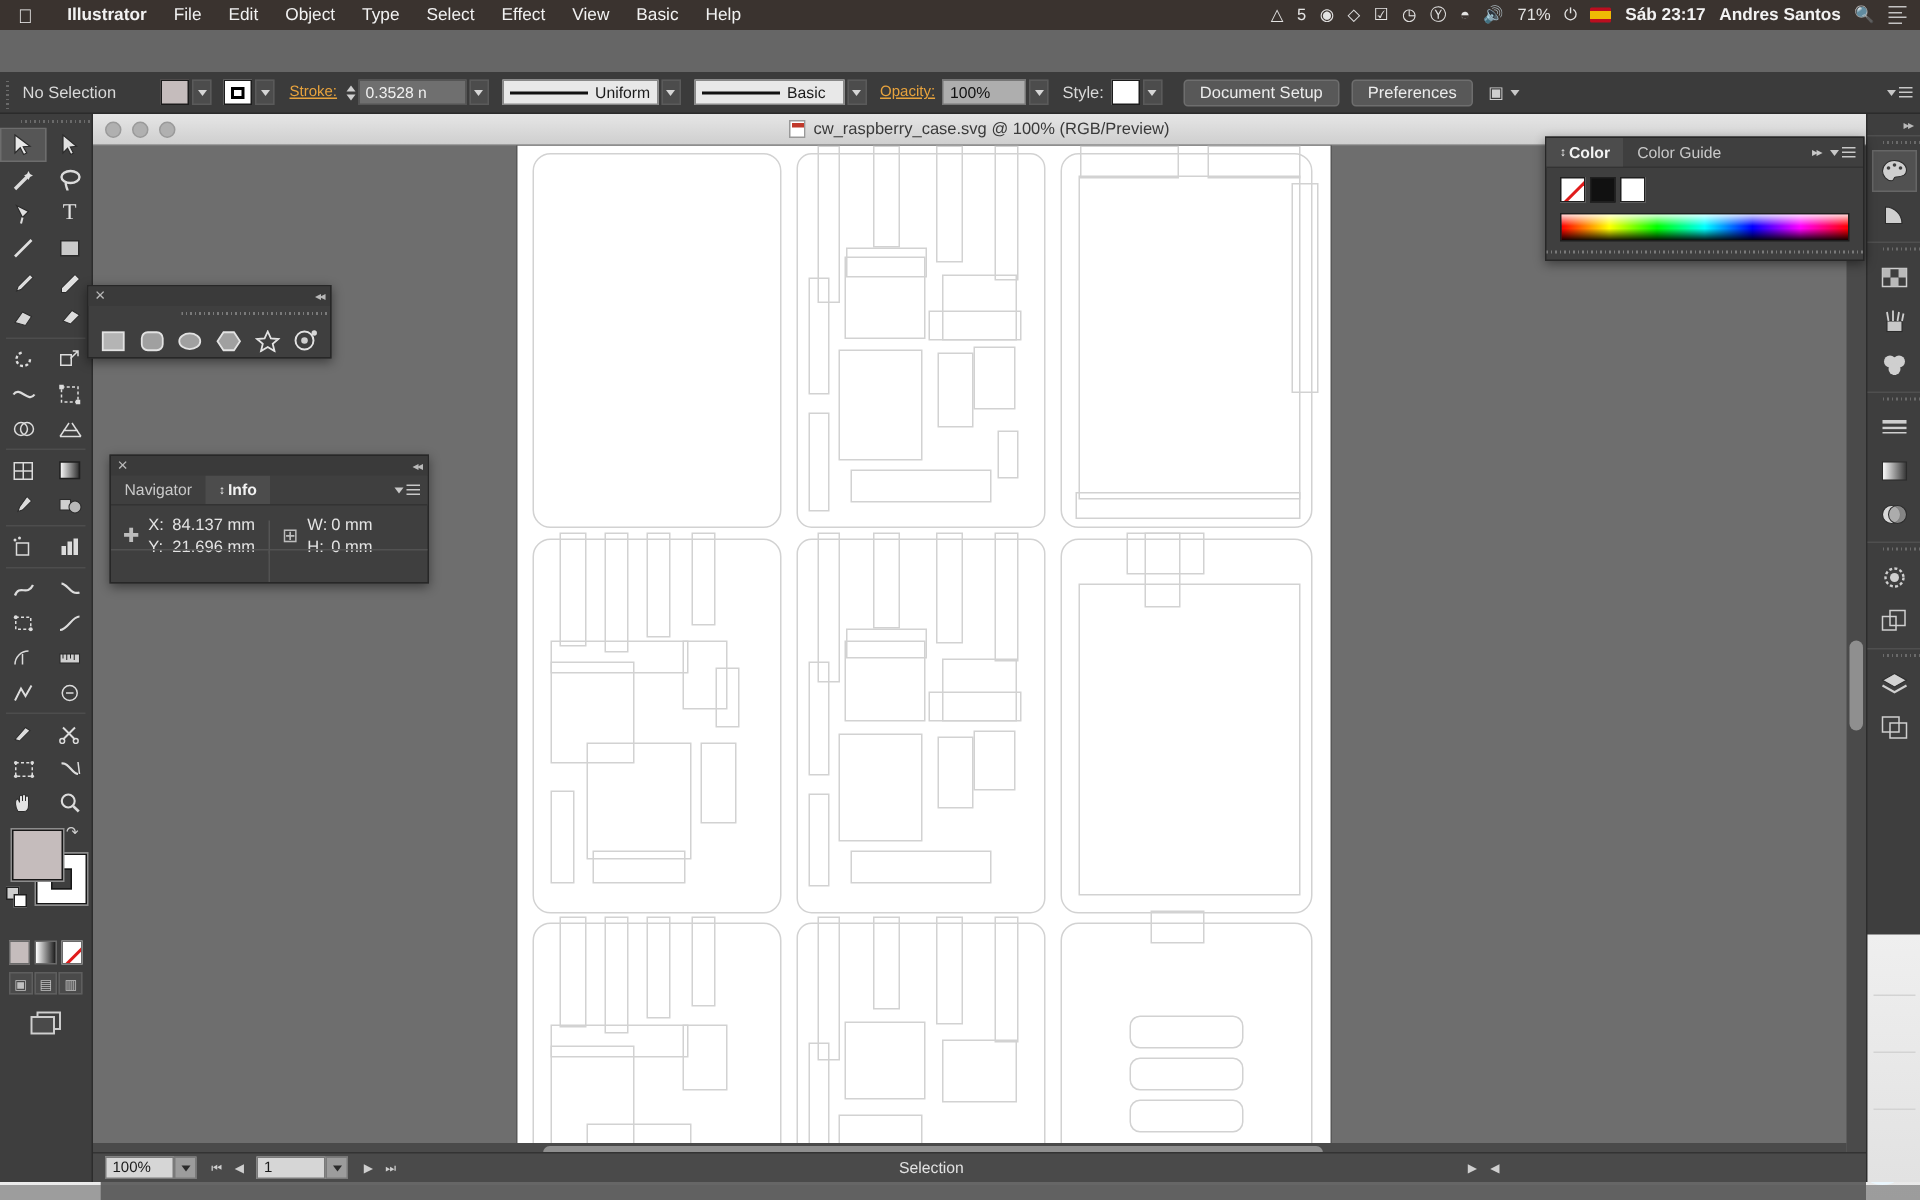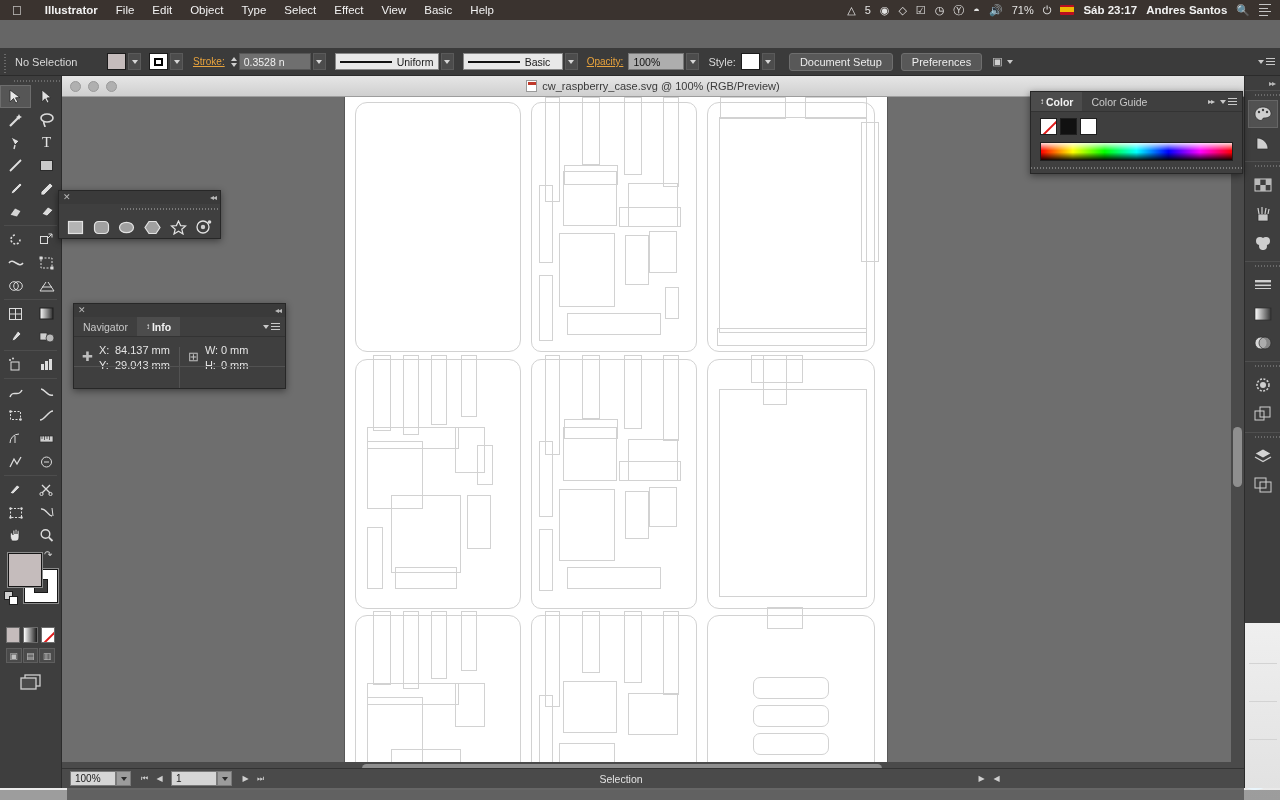--- a/index.html
+++ b/index.html
@@ -987,21 +987,21 @@
             <i></i>
             <i></i>
           </span>
         </span>
     </div>
     <div class="inforow">
       <div class="infocol">
         <span class="ic">✚</span>
         <span class="infovals">
           <span class="k">X:</span><span>84.137 mm</span><br>
-          <span class="k">Y:</span><span>29.043 mm</span>
+          <span class="k">Y:</span><span>21.696 mm</span>
         </span>
       </div>
       <div class="infosplit"></div>
       <div class="infocol">
         <span class="ic">⊞</span>
         <span class="infovals">
           <span class="k">W:</span><span>0 mm</span><br>
           <span class="k">H:</span><span>0 mm</span>
         </span>
       </div>

